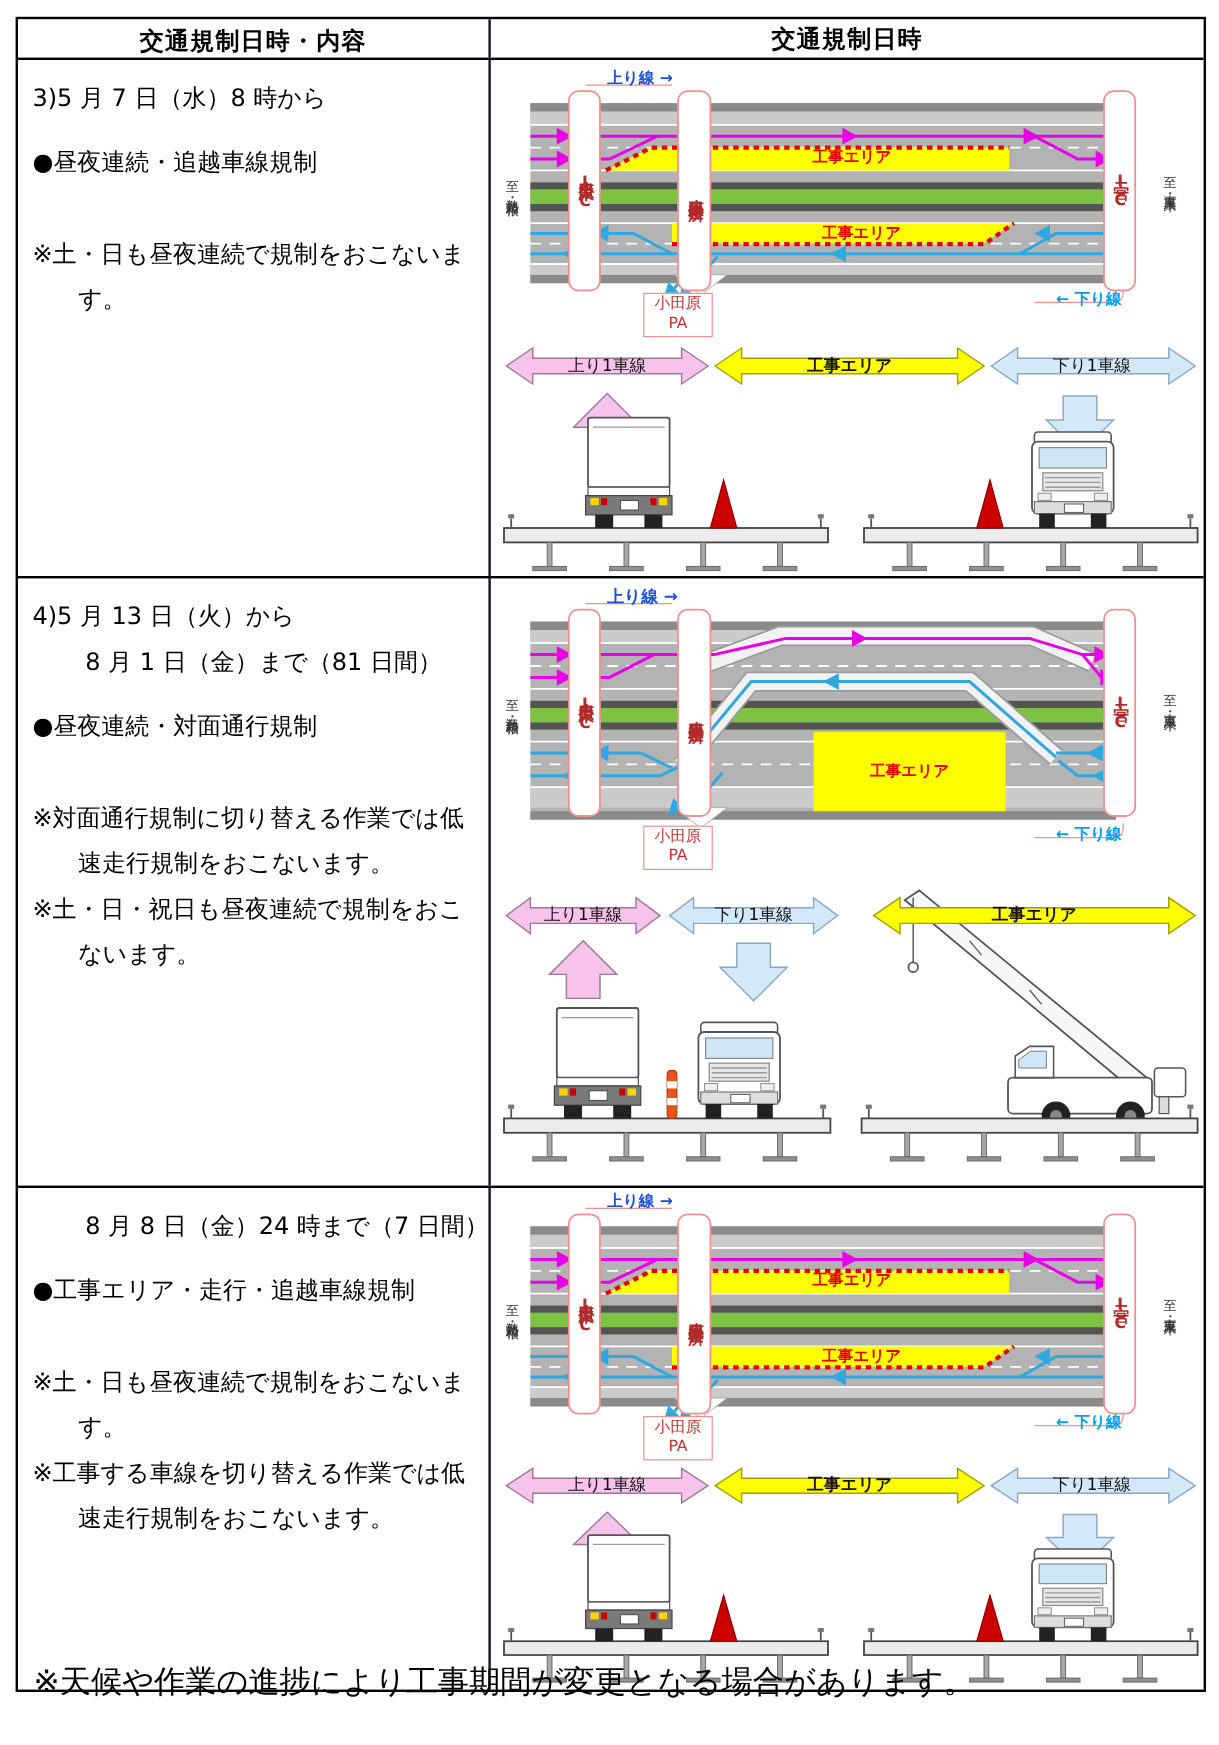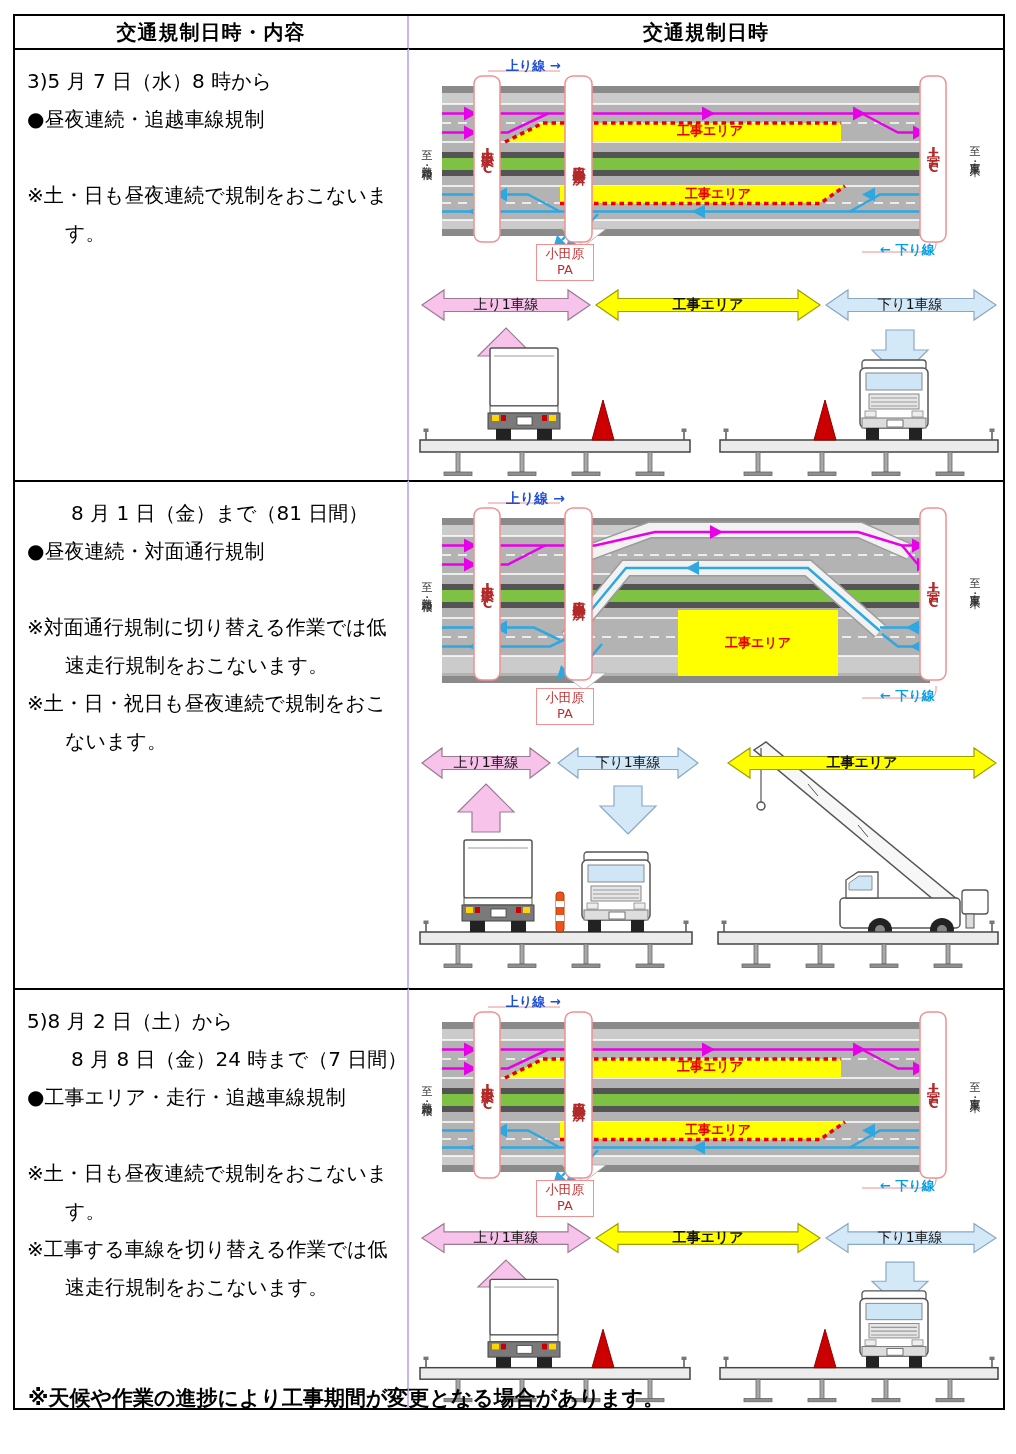--- a/index.html
+++ b/index.html
@@ -6,46 +6,46 @@
   body{width:1016px;height:1454px;position:relative;overflow:hidden;
        font-family:"DejaVu Sans","Liberation Sans",sans-serif;color:#000;}
   .tbl{position:absolute;left:13px;top:14px;width:992px;
        border:2px solid #000;box-sizing:border-box;
        display:grid;grid-template-columns:394px 594px;
        grid-template-rows:32px 432px 508px 420px;}
   .cell{box-sizing:border-box;}
   .hdr{display:flex;align-items:center;justify-content:center;
        font-size:20px;font-weight:bold;letter-spacing:1px;}
   .bline{border-top:2px solid #000;}
-  .vline{border-right:2px solid #c4b5fd;}
+  .vline{border-right:2px solid #0f172a;align-items:flex-end;}
   .txtcell{padding:12px 6px 0 10px;font-size:20px;line-height:38px;}
   .l1{margin-left:2px;white-space:nowrap;}
   .l2{margin-left:46px;white-space:nowrap;}
-  .reg{margin-left:2px;white-space:nowrap;}
+  .reg{margin-left:2px;white-space:nowrap;margin-top:16px;}
   .gap{height:38px;}
   .note{margin-left:2px;padding-left:38px;text-indent:-38px;}
   .dcell{overflow:hidden;}
   .diagram{position:relative;margin:0 auto;}
   .diagram svg{position:absolute;left:0;top:0;}
   .dlabel{position:absolute;font-size:13px;line-height:1.2;white-space:nowrap;}
   .mag{color:#1d4ed8;font-weight:bold;}
   .cyanb{color:#00a0e9;font-weight:bold;}
   .redt{color:#e60000;font-weight:bold;}
   .colname{position:absolute;color:#b22a2a;font-size:13px;font-weight:bold;
            writing-mode:vertical-rl;text-orientation:upright;letter-spacing:1px;
            display:flex;align-items:center;justify-content:center;}
   .dest{position:absolute;color:#333;font-size:11px;
         writing-mode:vertical-rl;text-orientation:upright;letter-spacing:1px;}
   .walabel{position:absolute;color:#e60000;font-weight:bold;font-size:13px;
            text-align:center;}
   .pabox{position:absolute;background:#fff;border:1px solid #f09090;
          color:#c03030;font-size:13px;line-height:1.25;text-align:center;
          white-space:pre-line;padding:1px 3px;}
   .lanelbl{position:absolute;font-size:14px;color:#111;text-align:center;}
-  .footnote{position:absolute;left:28px;top:1384px;font-size:21px;font-weight:700;}
+  .footnote{position:absolute;left:28px;top:1384px;font-size:26px;font-weight:400;}
 </style>
 </head>
 <body>
 
 <svg width="0" height="0" style="position:absolute">
   <defs>
     <polygon id="arrR" points="0,-7 13,0 0,7"></polygon>
     <polygon id="arrL" points="13,-7 0,0 13,7"></polygon>
     <g id="beamI">
       <rect x="-2" y="0" width="4" height="20" fill="#a8a8a8" stroke="#666" stroke-width="0.8"></rect>
@@ -308,20 +308,21 @@
       <svg width="592" height="200" viewBox="0 0 592 200">
           <use href="#crossA"></use>
         </svg>
       <span class="lanelbl" style="left:26px;top:14px;width:140px">上り1車線</span>
       <span class="lanelbl redt" style="left:218px;top:14px;width:160px">工事エリア</span>
       <span class="lanelbl" style="left:430px;top:14px;width:140px">下り1車線</span>
     </div>
   </div>
 
   <div class="cell txtcell vline bline">
+    <div class="l1">4)5 月 13 日（火）から</div>
     <div class="l2">8 月 1 日（金）まで（81 日間）</div>
     <div class="reg">●昼夜連続・対面通行規制</div>
     <div class="gap"></div>
     <div class="note">※対面通行規制に切り替える作業では低速走行規制をおこないます。</div>
     <div class="note">※土・日・祝日も昼夜連続で規制をおこないます。</div>
   </div>
 
   <div class="cell dcell bline">
     <div class="diagram" style="width:592px;height:240px;margin-top:6px">
       <svg width="592" height="240" viewBox="0 0 592 240">
@@ -342,21 +343,20 @@
       <svg width="592" height="245" viewBox="0 0 592 245">
           <use href="#crossB"></use>
         </svg>
       <span class="lanelbl" style="left:20px;top:14px;width:112px">上り1車線</span>
       <span class="lanelbl" style="left:156px;top:14px;width:124px">下り1車線</span>
       <span class="lanelbl redt" style="left:332px;top:14px;width:240px">工事エリア</span>
     </div>
   </div>
 
   <div class="cell txtcell vline bline">
-    <div class="l1">5)8 月 2 日（土）から</div>
     <div class="l2">8 月 8 日（金）24 時まで（7 日間）</div>
     <div class="reg">●工事エリア・走行・追越車線規制</div>
     <div class="gap"></div>
     <div class="note">※土・日も昼夜連続で規制をおこないます。</div>
     <div class="note">※工事する車線を切り替える作業では低速走行規制をおこないます。</div>
   </div>
 
   <div class="cell dcell bline">
     <div class="diagram" style="width:592px;height:224px;margin-top:2px">
       <svg width="592" height="224" viewBox="0 0 592 224">

